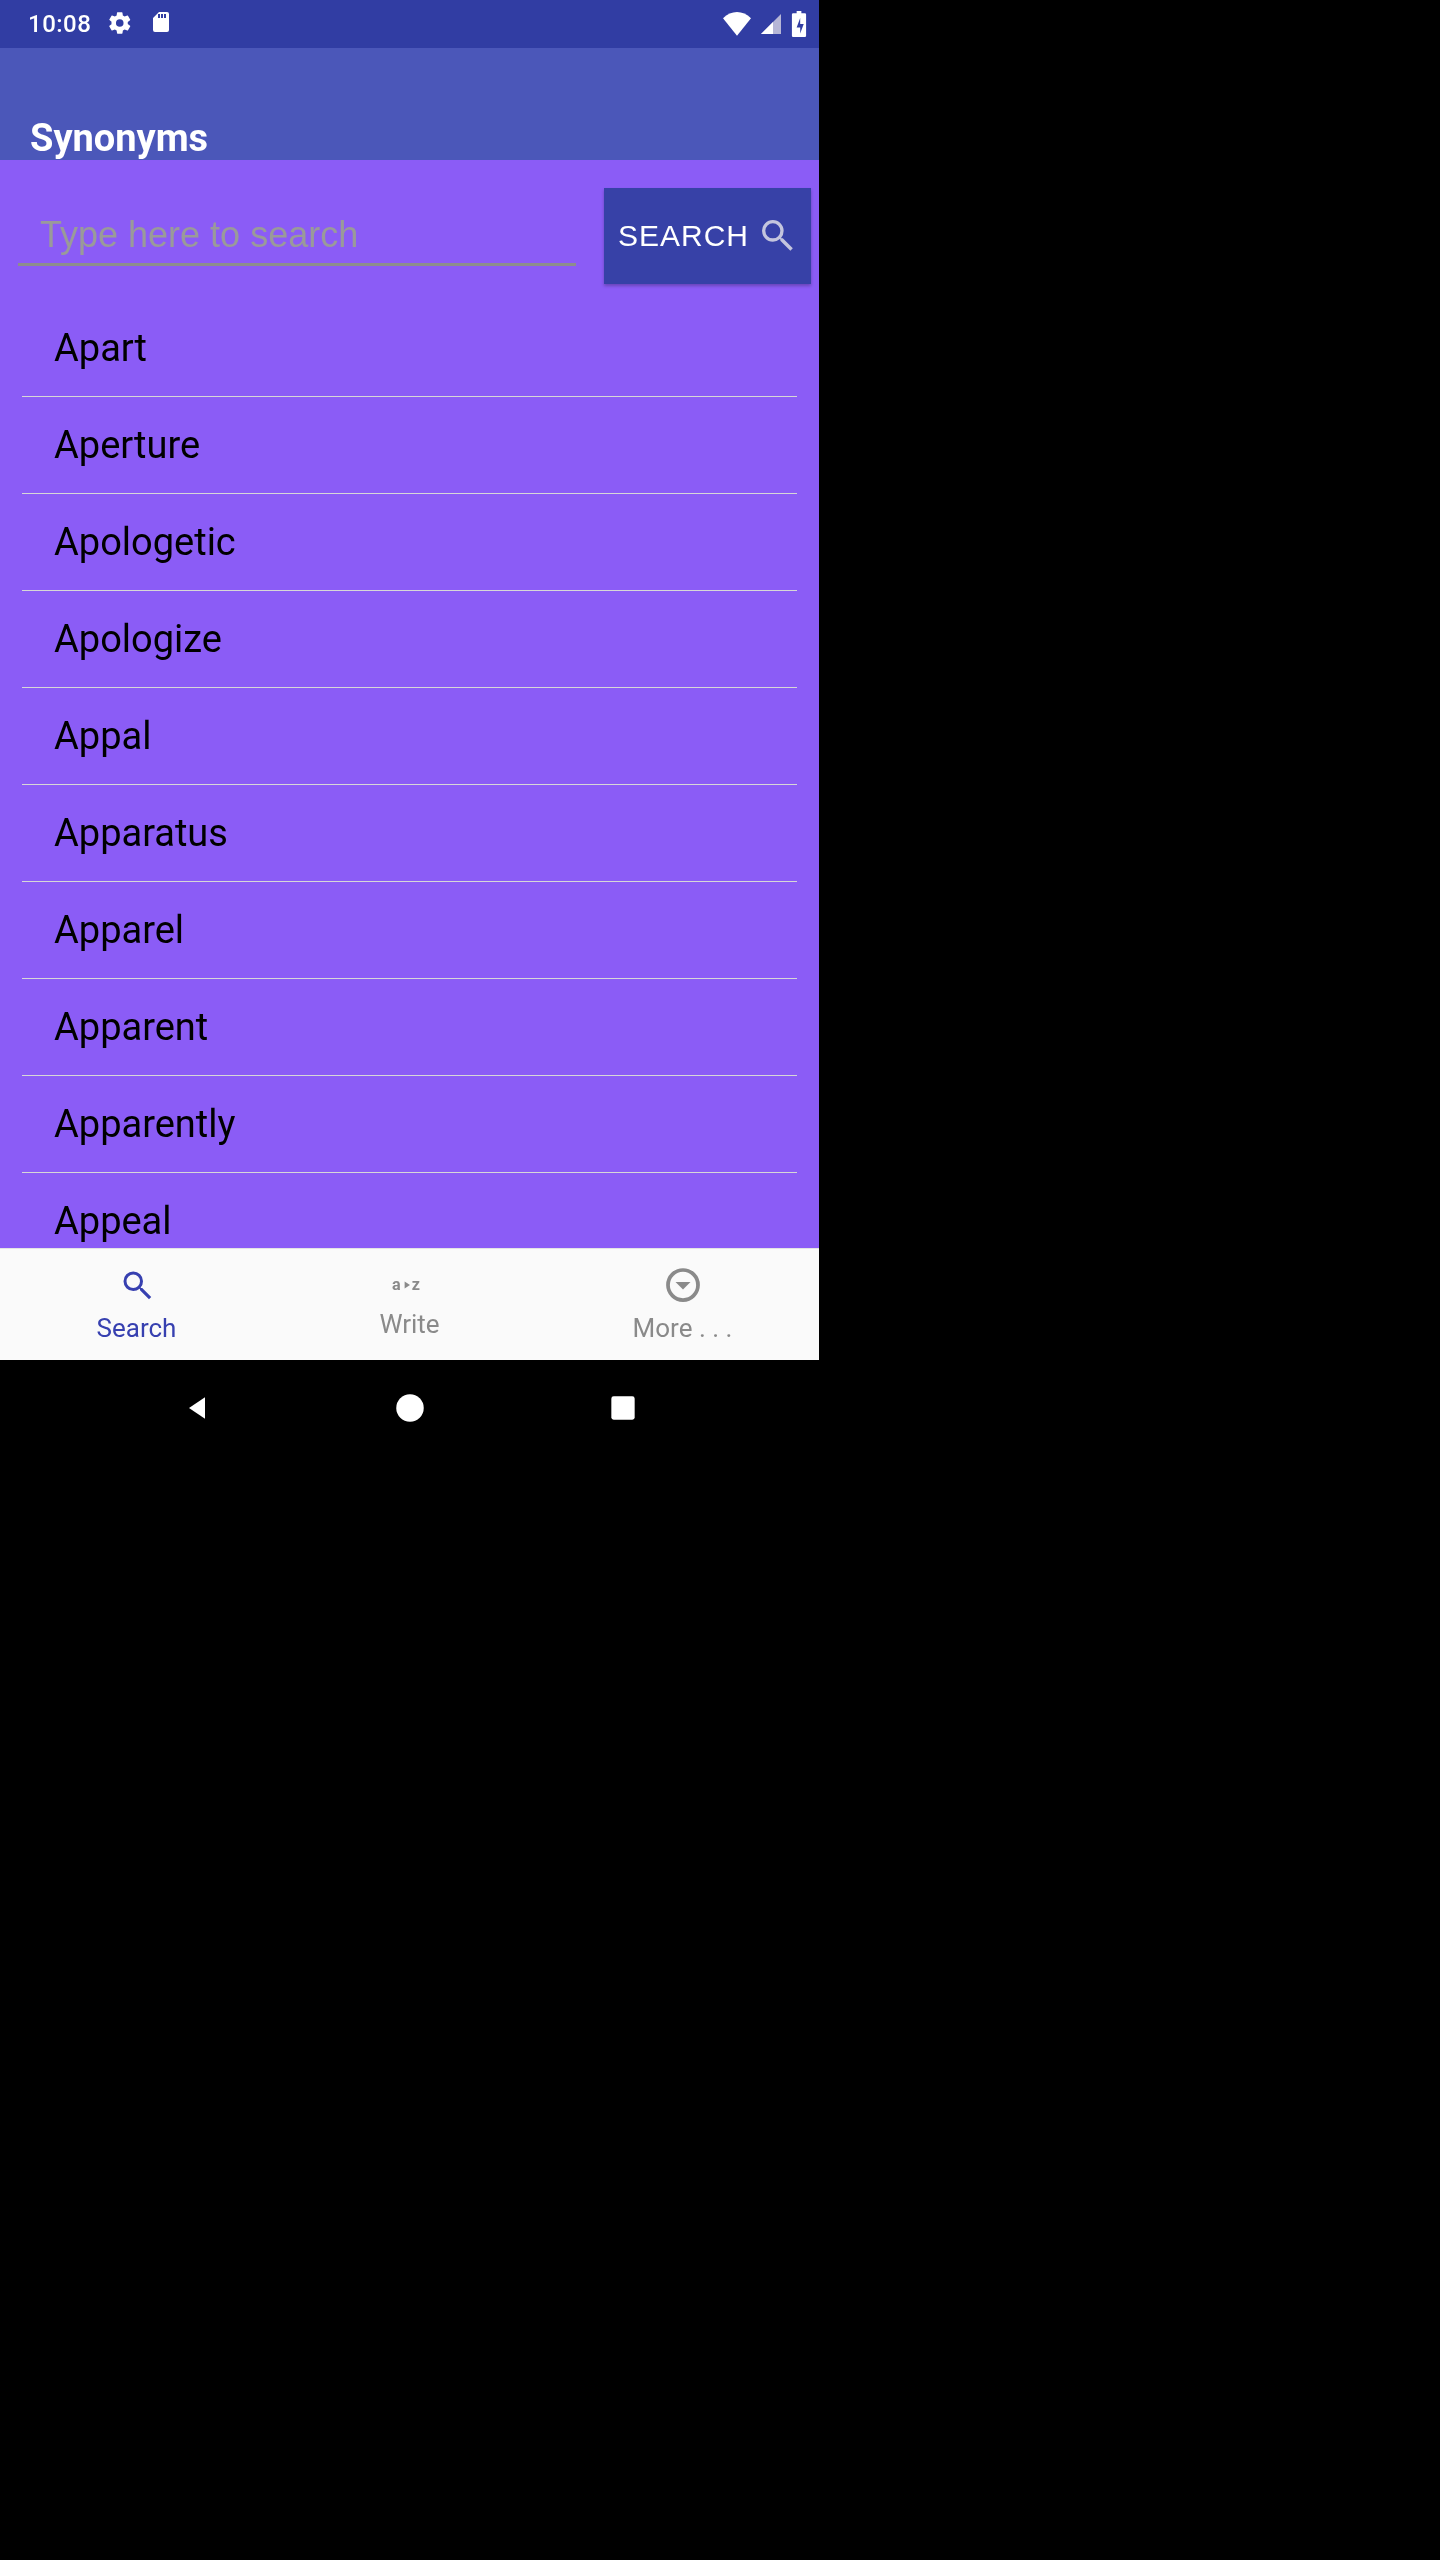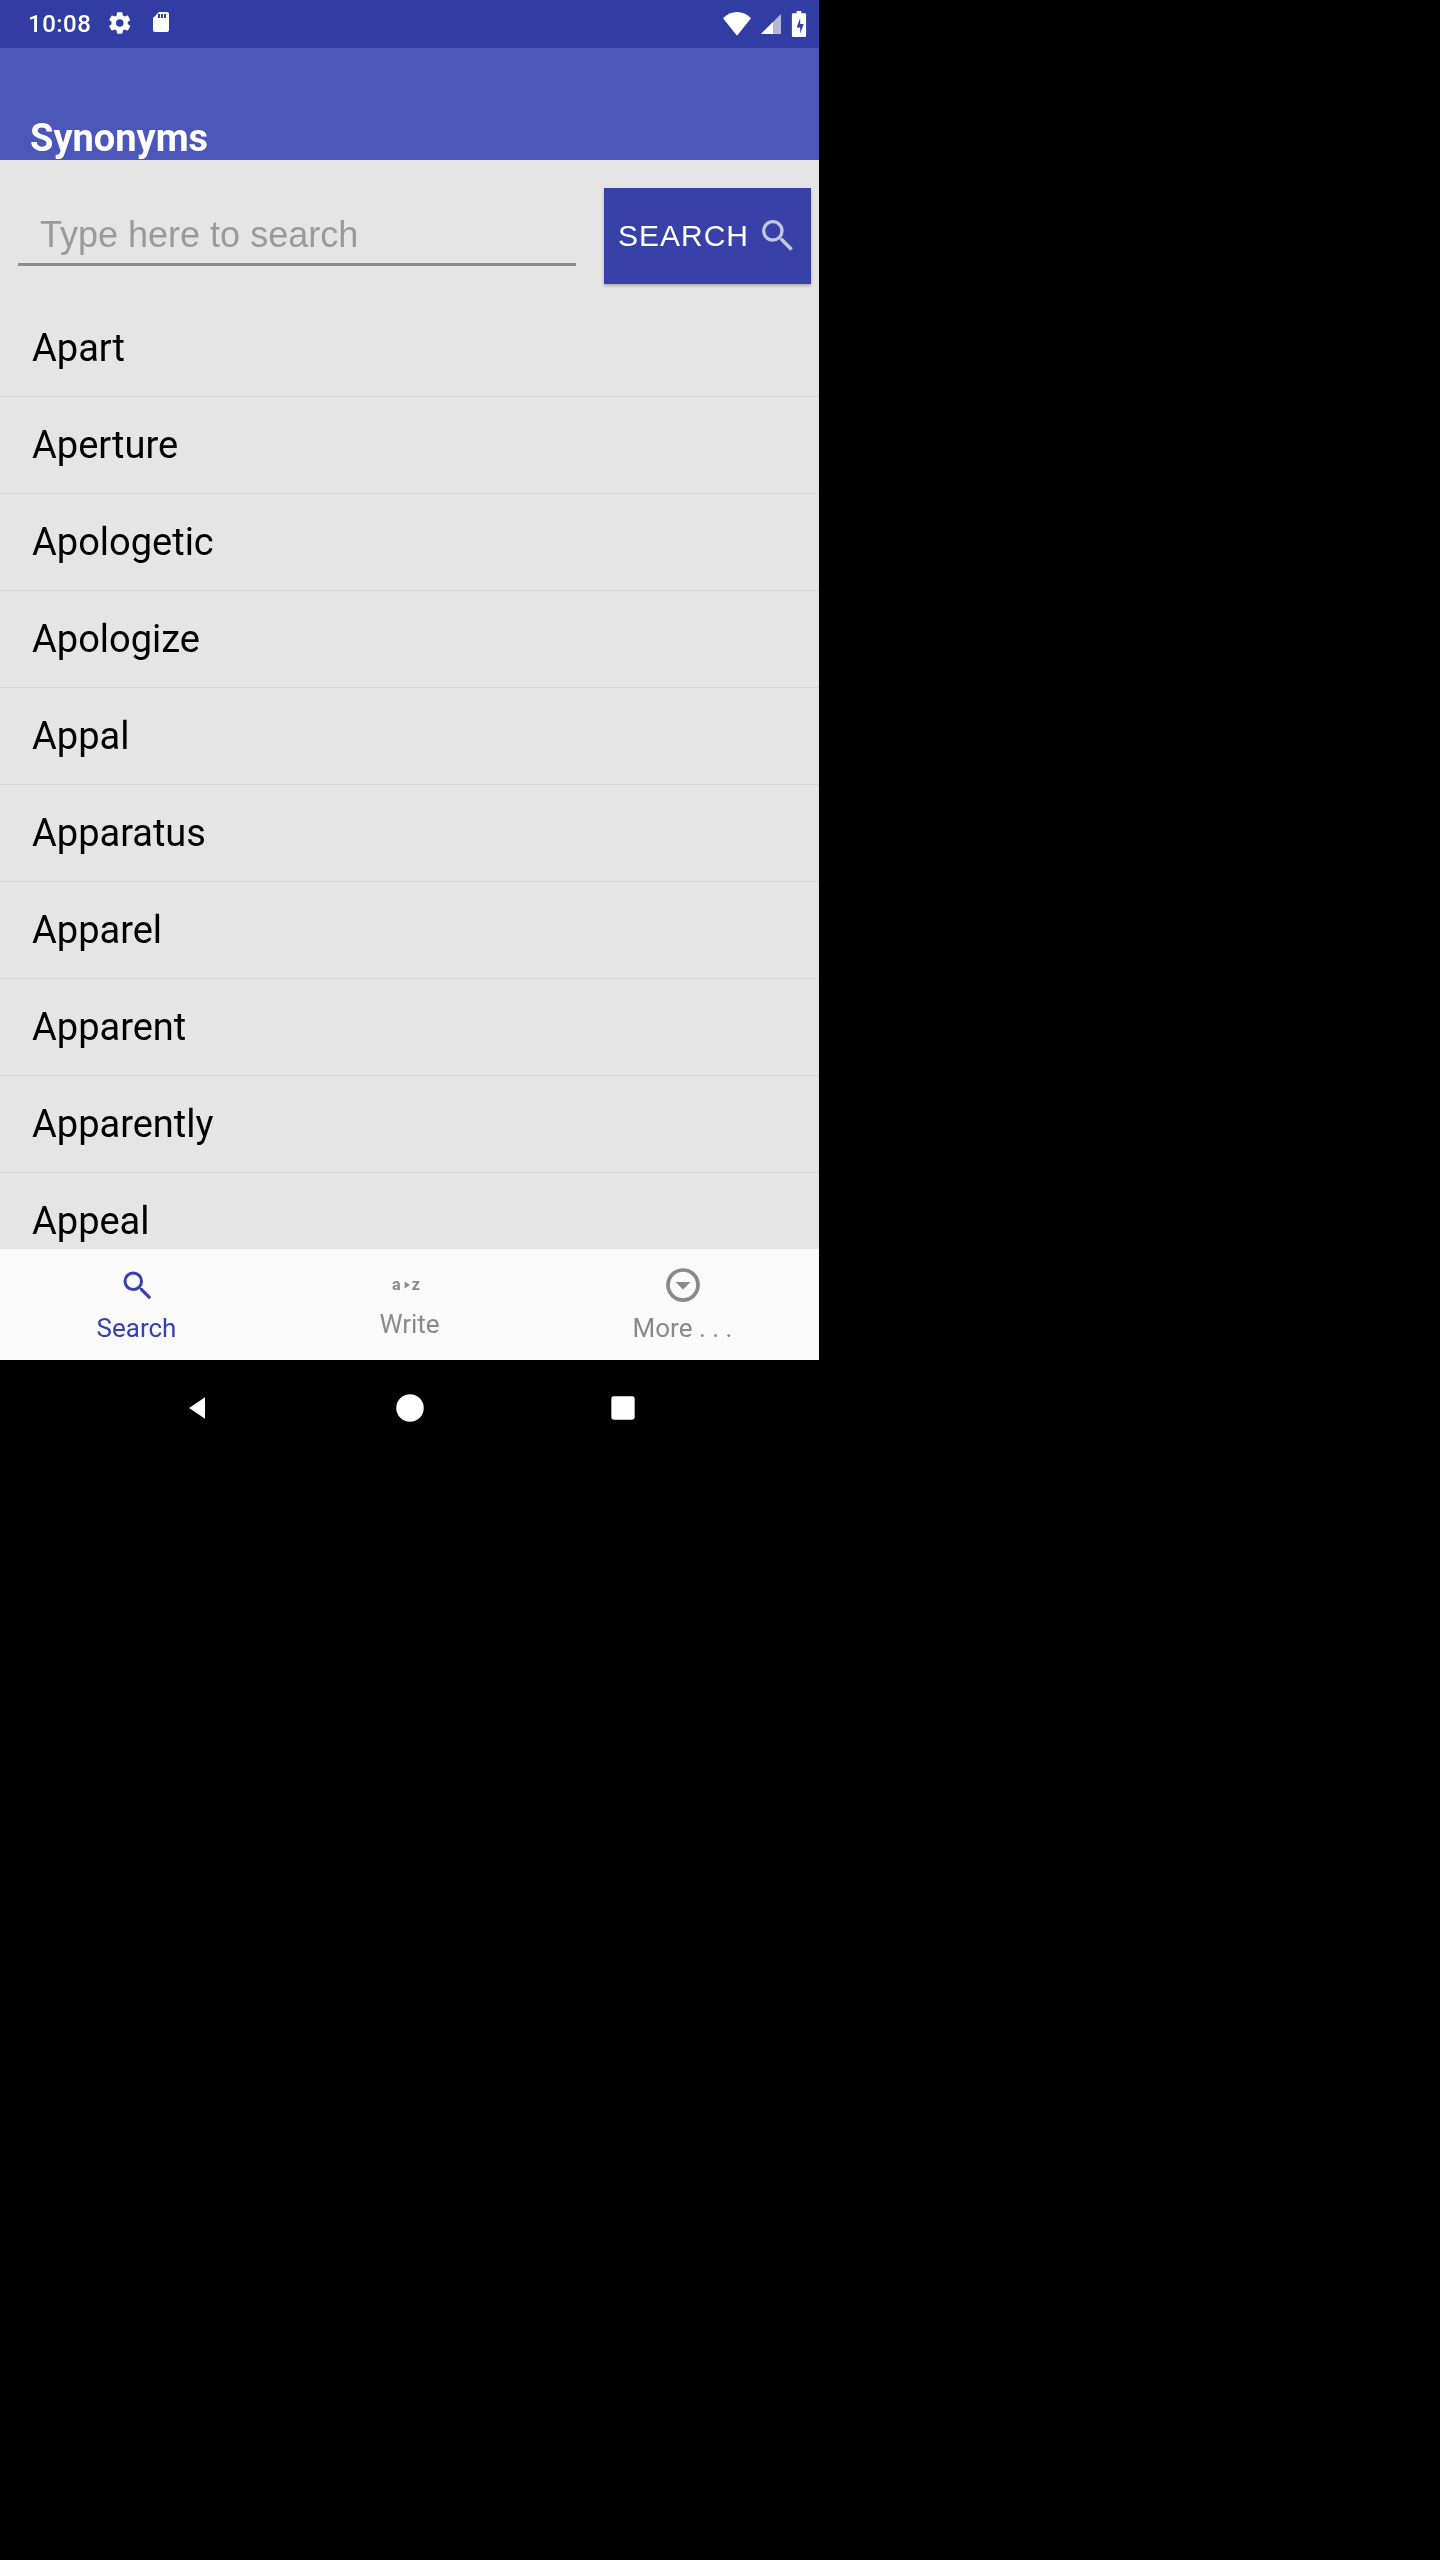--- a/index.html
+++ b/index.html
@@ -22,21 +22,21 @@
 
   .app-bar {
     height: 112px;
     background: #4b57b9;
     display: flex;
     align-items: flex-end;
     padding: 0 30px;
   }
   .app-title { color: #fff; font-size: 38px; font-weight: 700; }
 
-  .content { background: #e5e5e5; height: calc(1360px - 48px - 112px - 112px); overflow: hidden; }
+  .content { background: #8b5cf6; height: calc(1360px - 48px - 112px - 112px); overflow: hidden; }
 
   .search-row {
     display: flex;
     align-items: center;
     gap: 28px;
     padding: 28px 8px 20px 18px;
   }
   .search-input-wrap { flex: 1; position: relative; }
   .search-input {
     width: 100%;
@@ -64,21 +64,21 @@
     align-items: center;
     gap: 8px;
     padding: 0 14px;
     height: 96px;
     box-shadow: 0 2px 3px rgba(0,0,0,0.25);
     cursor: pointer;
   }
   .search-button-label { font-size: 30px; font-weight: 500; letter-spacing: 1px; }
   .search-button svg { fill: #c4c5de; }
 
-  .word-list { padding: 0 0; }
+  .word-list { padding: 0 22px; }
   .word-item {
     padding: 26px 32px 26px 32px;
     border-bottom: 1px solid #d7d7d7;
     font-size: 38px;
     font-weight: 400;
     color: #000;
     cursor: pointer;
   }
   .word-item:first-child { padding-top: 22px; }
 

